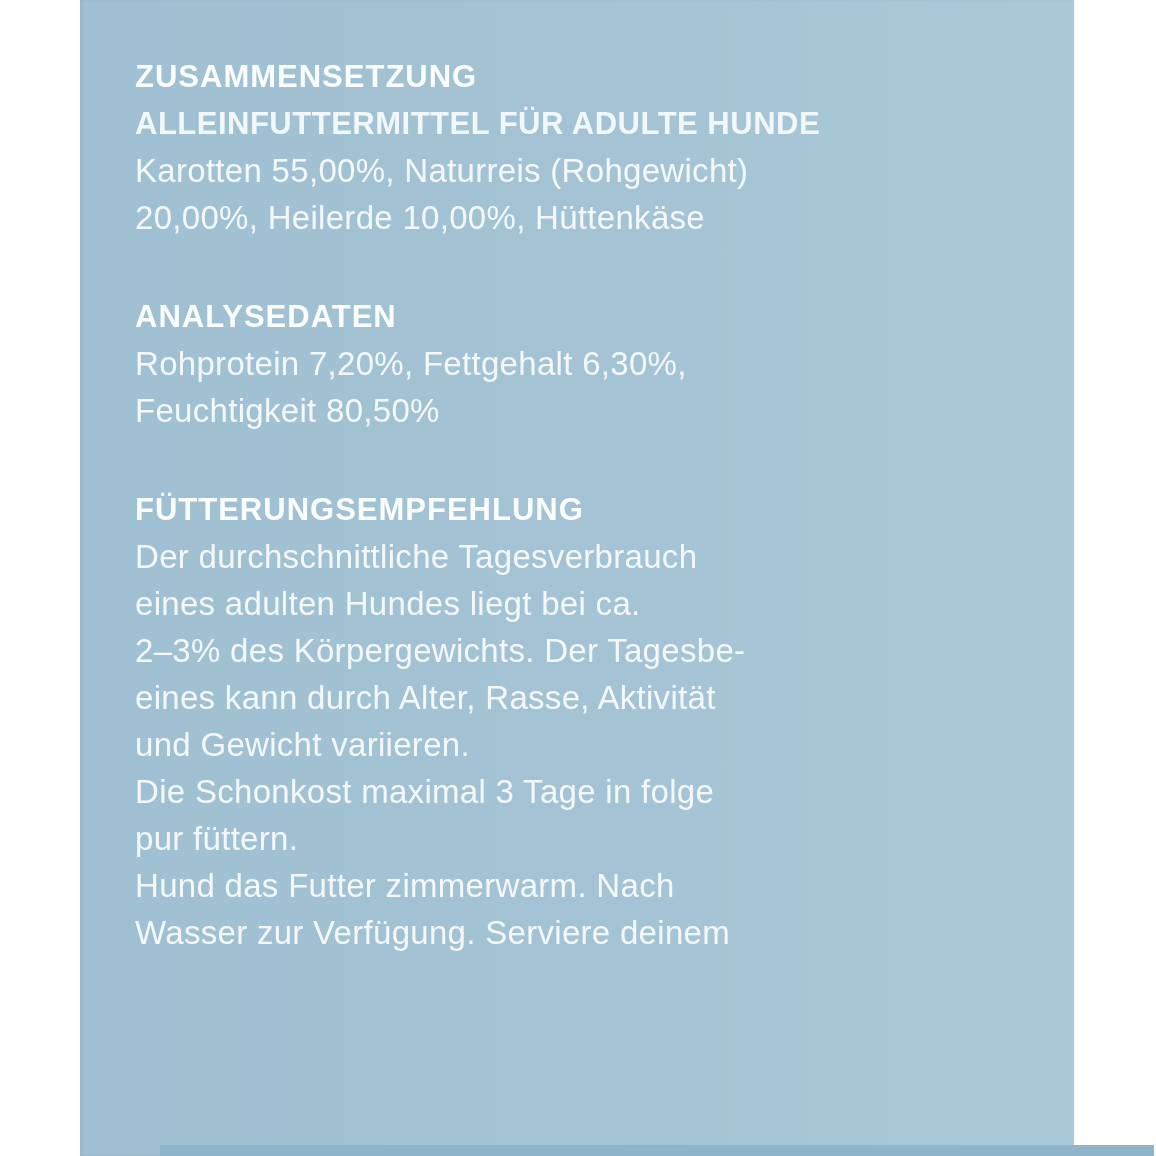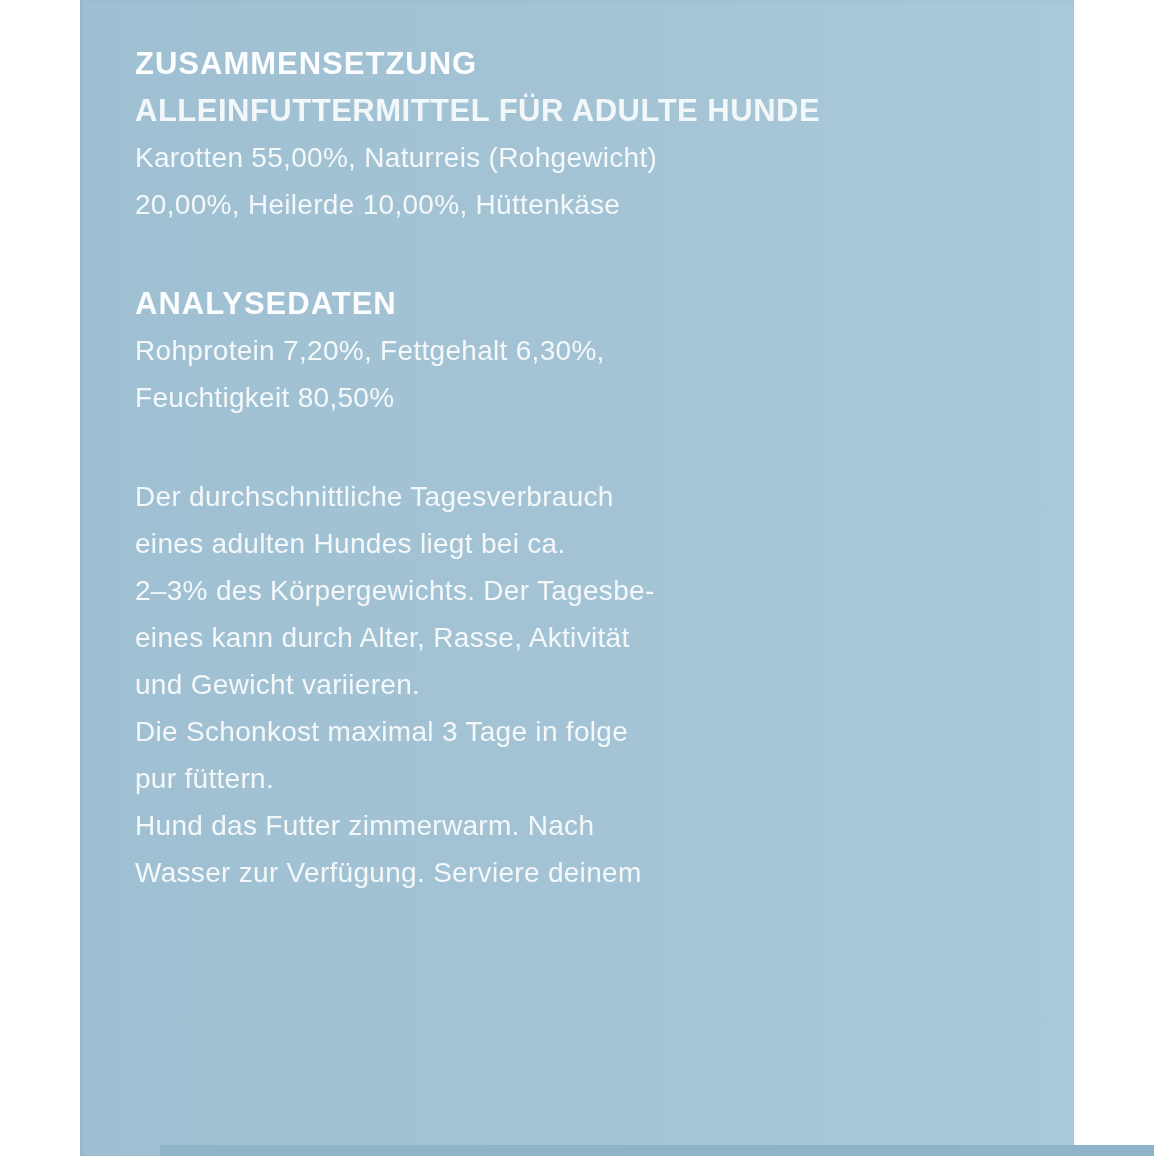--- a/index.html
+++ b/index.html
@@ -25,40 +25,40 @@
     box-shadow: inset 2px 0 3px rgba(120,150,170,0.25);
   }
   .content {
     position: absolute;
     left: 55px;
     top: 40px;
     width: 890px;
     color: #f4f8fa;
   }
   .section {
-    margin: 0 0 52px 0;
+    margin: 13px 0 52px 0;
   }
   .heading {
     font-size: 31px;
     font-weight: bold;
     letter-spacing: 1px;
     line-height: 47px;
     color: #fbfdfe;
     white-space: nowrap;
   }
   .subheading {
     font-size: 31px;
     font-weight: bold;
     letter-spacing: 0.5px;
     line-height: 47px;
     color: #f2f7f9;
     white-space: nowrap;
   }
   .line {
-    font-size: 28px;
+    font-size: 33px;
     font-weight: normal;
     letter-spacing: 0.3px;
     line-height: 47px;
     color: #f4f8fa;
     white-space: nowrap;
   }
   .bottom-strip {
     position: absolute;
     left: 80px;
     bottom: 0;
@@ -81,20 +81,21 @@
         <div class="line">20,00%, Heilerde 10,00%, Hüttenkäse</div>
       </div>
 
       <div class="section">
         <div class="heading">ANALYSEDATEN</div>
         <div class="line">Rohprotein 7,20%, Fettgehalt 6,30%,</div>
         <div class="line">Feuchtigkeit 80,50%</div>
       </div>
 
       <div class="section">
+        <div class="heading">FÜTTERUNGSEMPFEHLUNG</div>
         <div class="line">Der durchschnittliche Tagesverbrauch</div>
         <div class="line">eines adulten Hundes liegt bei ca.</div>
         <div class="line">2–3% des Körpergewichts. Der Tagesbe-</div>
         <div class="line">eines kann durch Alter, Rasse, Aktivität</div>
         <div class="line">und Gewicht variieren.</div>
         <div class="line">Die Schonkost maximal 3 Tage in folge</div>
         <div class="line">pur füttern.</div>
         <div class="line">Hund das Futter zimmerwarm. Nach</div>
         <div class="line">Wasser zur Verfügung. Serviere deinem</div>
       </div>

